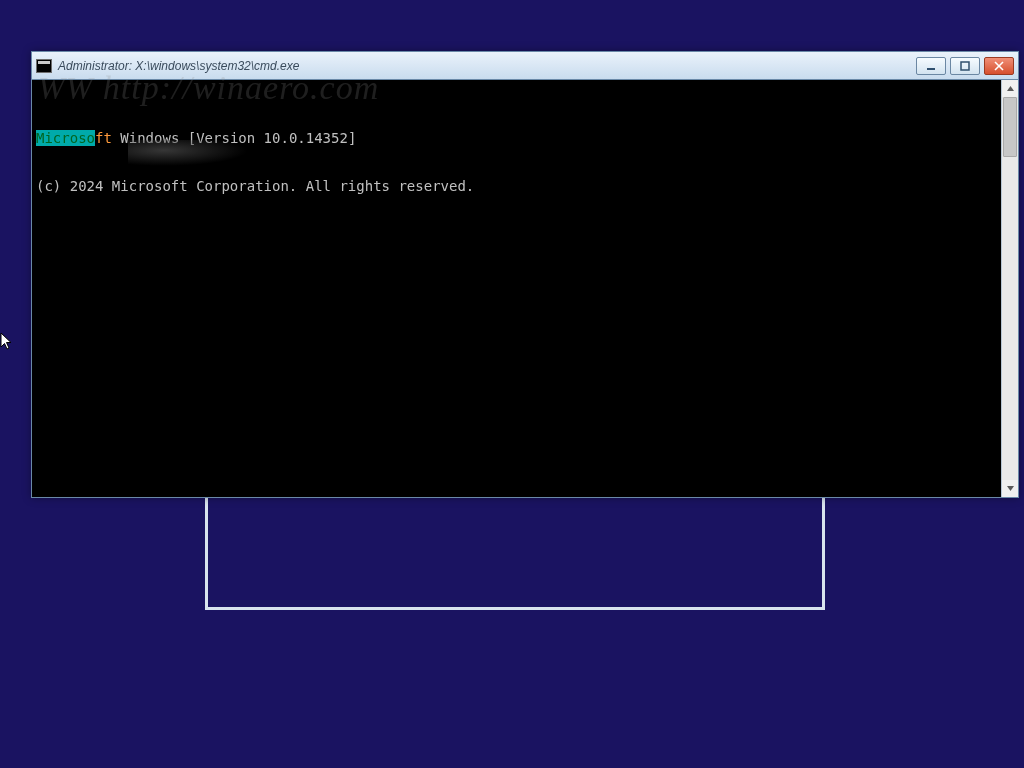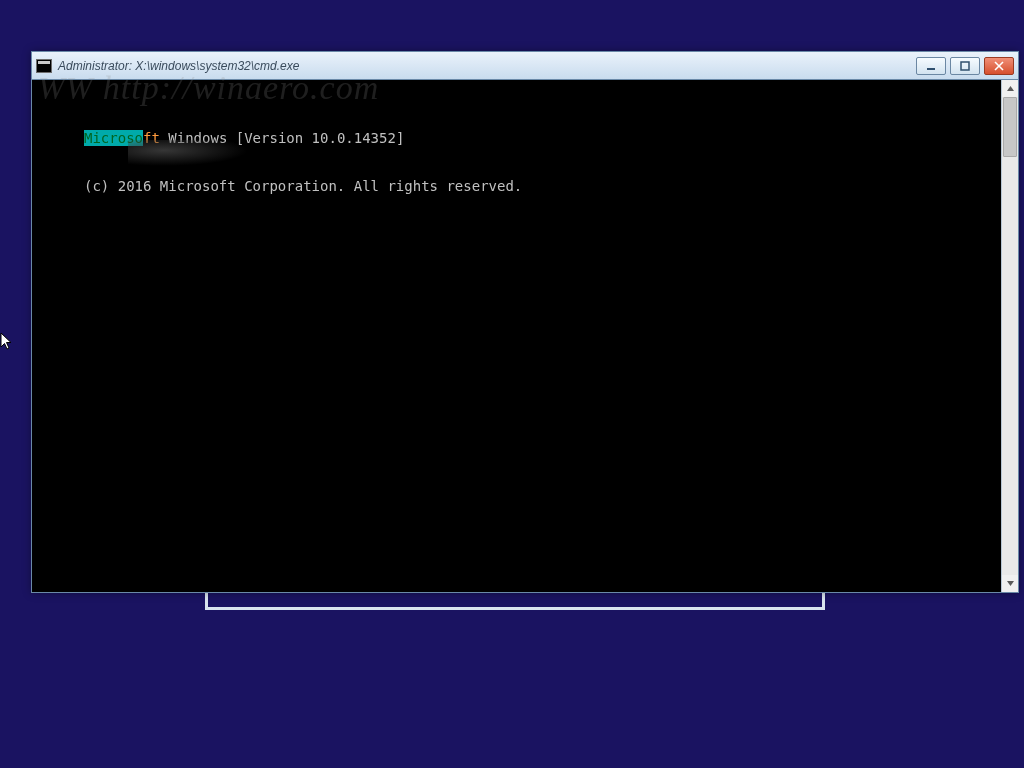--- a/index.html
+++ b/index.html
@@ -25,21 +25,21 @@
       width: 16px;
       height: 20px;
       z-index: 100;
     }
     .cursor svg { display:block; }
     .cmd-window {
       position: absolute;
       left: 31px;
       top: 51px;
       width: 988px;
-      height: 542px;
+      height: 447px;
       border: 1px solid #6a89a8;
       background: #000;
       box-shadow: 0 0 8px rgba(0,0,0,.35);
       display: flex;
       flex-direction: column;
     }
     .titlebar {
       height: 28px;
       background: linear-gradient(#eaf2fb, #c9dcee);
       border-bottom: 1px solid #6a89a8;
@@ -90,21 +90,21 @@
     .console {
       flex: 1 1 auto;
       padding: 2px 4px;
       font-family: Consolas, "Lucida Console", monospace;
       font-size: 14px;
       line-height: 16px;
       color: #c0c0c0;
       white-space: pre;
       position: relative;
     }
-    .console .line { display:block;margin-left:48px; }
+    .console .line { display:block; }
     .hl-orange { color: #ff9a3c; }
     .hl-teal-bg { background:#0aa; color:#062; }
     .watermark {
       position:absolute;
       left: 6px; top: 0px;
       font-family: Georgia, 'Times New Roman', serif;
       font-style: italic;
       font-size: 34px;
       color: rgba(140,140,140,0.22);
       letter-spacing: 1px;
@@ -169,21 +169,21 @@
           <line x1="2" y1="1" x2="10" y2="9" stroke="#fff" stroke-width="1.6"></line>
           <line x1="10" y1="1" x2="2" y2="9" stroke="#fff" stroke-width="1.6"></line>
         </svg>
       </div>
     </div>
   </div>
   <div class="client">
     <div class="console">
       <div class="watermark"><span class="cap">WW</span> http://winaero.com</div>
       <span class="line"><span class="hl-teal-bg">Microso</span><span class="hl-orange">ft</span><span> Windows [Version 10.0.14352]</span></span>
-      <span class="line">(c) 2016 Microsoft Corporation. All rights reserved.</span>
+      <span class="line">(c) 2024 Microsoft Corporation. All rights reserved.</span>
       <span class="line"></span>
       <div class="smudge"></div>
     </div>
     <div class="scrollbar">
       <div class="sb-btn">
         <svg width="9" height="7">
             <path d="M4.5 1 L8 6 L1 6 Z" fill="#5a5a5a"></path>
           </svg>
       </div>
       <div class="sb-track">

